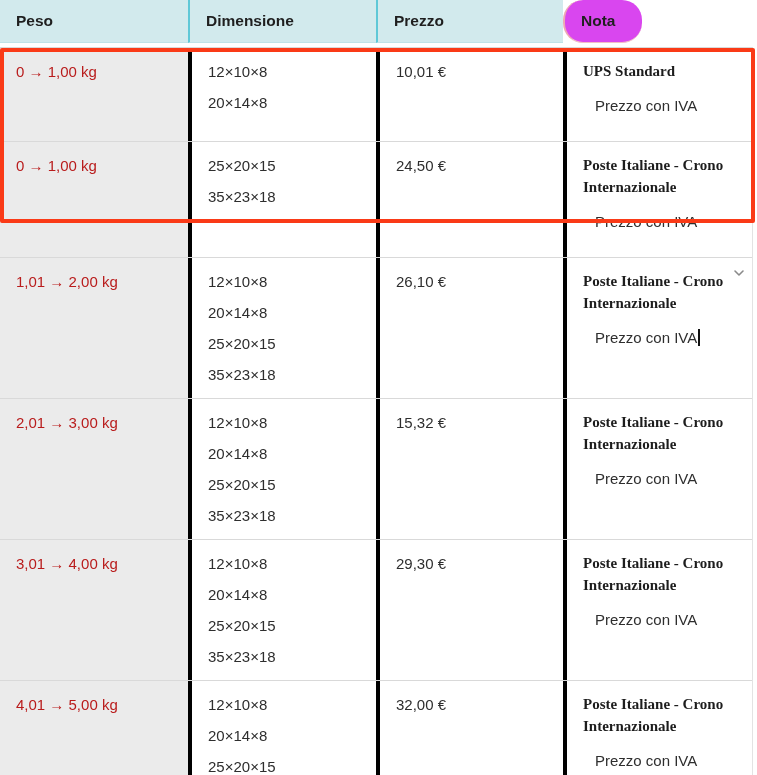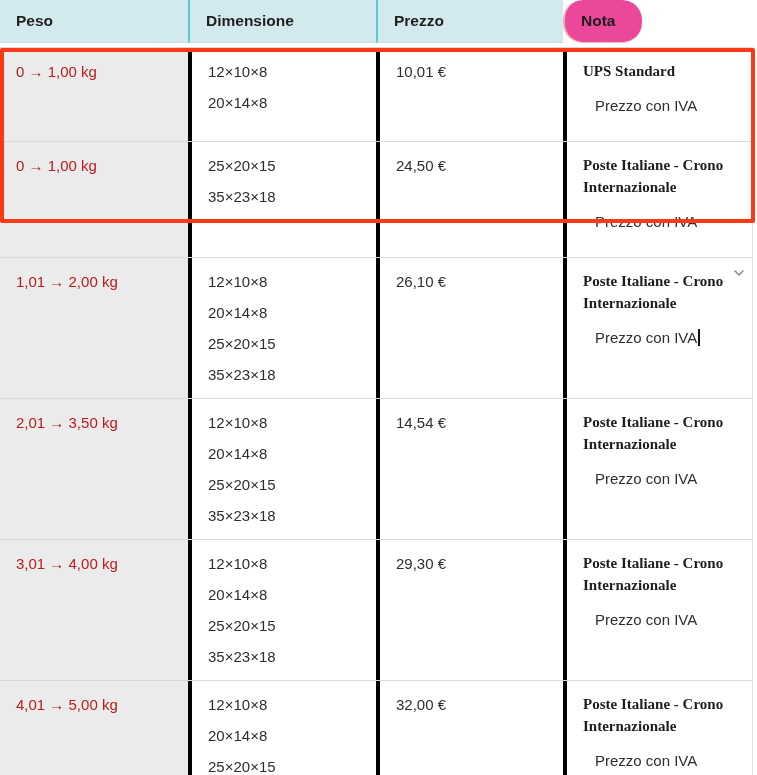--- a/index.html
+++ b/index.html
@@ -18,21 +18,21 @@
     width:642px;height:43px;
   }
   .th{
     display:flex;align-items:center;
     padding:0 16px;
     font-size:15.5px;font-weight:700;color:#1f1f1f;
     box-sizing:border-box;
   }
   .th.teal{background:#d2eaed;border-bottom:1px solid #bfe2e7;}
   .th.teal + .th.teal{border-left:2px solid #5fc8d7;}
-  .th.pink{background:#ec4899;border-left:2px solid #eda9b5;border-bottom:1px solid #f2bdc7;border-radius:20px;}
+  .th.pink{background:#d946ef;border-left:2px solid #eda9b5;border-bottom:1px solid #f2bdc7;border-radius:20px;}
 
   
   .tbody{
     width:753px;
     margin-top:4px;
     border-top:1px solid #d9d9d9;
     border-right:1px solid #e3e3e3;
     box-sizing:border-box;
   }
   .tr{
@@ -126,28 +126,28 @@
           <p class="nota-title">Poste Italiane - Crono Internazionale</p>
           <p class="nota-sub"><span>Prezzo con IVA</span><span class="caret"></span></p>
           <span class="chevron">
             <svg width="14" height="14" viewBox="0 0 14 14">
               <path d="M3 5 L7 9 L11 5" fill="none" stroke="#8a8a8a" stroke-width="1.6" stroke-linecap="round" stroke-linejoin="round"></path>
             </svg>
           </span>
         </div>
       </div>
       <div class="tr">
-        <div class="td peso">2,01 → 3,50 kg</div>
+        <div class="td peso">2,01 → 3,00 kg</div>
         <div class="td">
           <p class="dim-line">12×10×8</p>
           <p class="dim-line">20×14×8</p>
           <p class="dim-line">25×20×15</p>
           <p class="dim-line">35×23×18</p>
         </div>
-        <div class="td">14,54 €</div>
+        <div class="td">15,32 €</div>
         <div class="td">
           <p class="nota-title">Poste Italiane - Crono Internazionale</p>
           <p class="nota-sub"><span>Prezzo con IVA</span></p>
         </div>
       </div>
       <div class="tr">
         <div class="td peso">3,01 → 4,00 kg</div>
         <div class="td">
           <p class="dim-line">12×10×8</p>
           <p class="dim-line">20×14×8</p>

